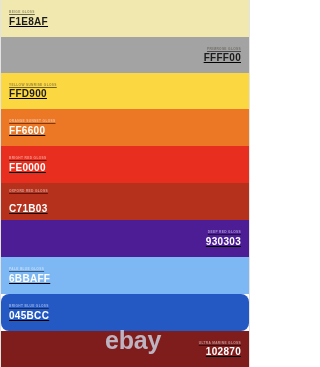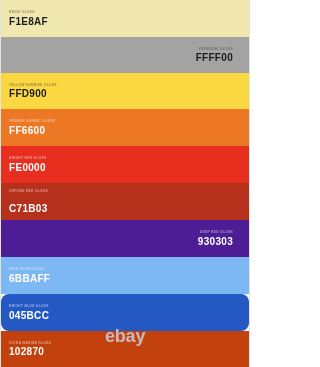--- a/index.html
+++ b/index.html
@@ -24,25 +24,26 @@
   .swatch-list {
     display: flex;
     flex-direction: column;
     width: 100%;
     height: 100%;
   }
   .swatch {
     position: relative;
     width: 100%;
     box-sizing: border-box;
-    padding: 0 16px 0 8px;
+    padding: 0 8px 0 8px;
     display: flex;
     flex-direction: column;
     justify-content: center;
     overflow: hidden;
+    text-decoration: underline;
   }
   .swatch-name {
     font-size: 3.2px;
     line-height: 1.25;
     letter-spacing: 0.35px;
     text-transform: uppercase;
     font-weight: 700;
     margin-bottom: 2.5px;
     opacity: 0.55;
     white-space: nowrap;
@@ -56,21 +57,21 @@
   }
   .swatch.dark-text .swatch-name { color: #4a4430; }
   .swatch.dark-text .swatch-hex  { color: #1c1c1c; }
   .swatch.light-text .swatch-name { color: #ffffff; opacity: 0.5; }
   .swatch.light-text .swatch-hex  { color: #ffffff; }
 
   .watermark {
     position: absolute;
     left: 104px;
     top: 326px;
-    font-size: 18px;
+    font-size: 25px;
     font-weight: 700;
     letter-spacing: -0.2px;
     color: #c9cede;
     opacity: 0.85;
     pointer-events: none;
     font-family: "Liberation Sans", sans-serif;
   }
 </style>
 </head>
 <body>
@@ -106,19 +107,19 @@
         <div class="swatch-hex">930303</div>
       </div>
       <div class="swatch light-text" style="background: rgb(125, 184, 245); height: 37px; flex: 0 0 37px;">
         <div class="swatch-name">PALE BLUE GLOSS</div>
         <div class="swatch-hex">6BBAFF</div>
       </div>
       <div class="swatch light-text" style="background: rgb(36, 89, 196); height: 37px; flex: 0 0 37px; border-radius: 8px;">
         <div class="swatch-name">BRIGHT BLUE GLOSS</div>
         <div class="swatch-hex">045BCC</div>
       </div>
-      <div class="swatch light-text" style="background: #c2410c; height: 36px; flex: 0 0 36px;">
+      <div class="swatch light-text" style="background: #7f1d1d; height: 36px; flex: 0 0 36px; align-items: flex-end;">
         <div class="swatch-name">ULTRA MARINE GLOSS</div>
         <div class="swatch-hex">102870</div>
       </div>
     </div>
   <div class="watermark">ebay</div>
 </div>
 
 </body></html>

